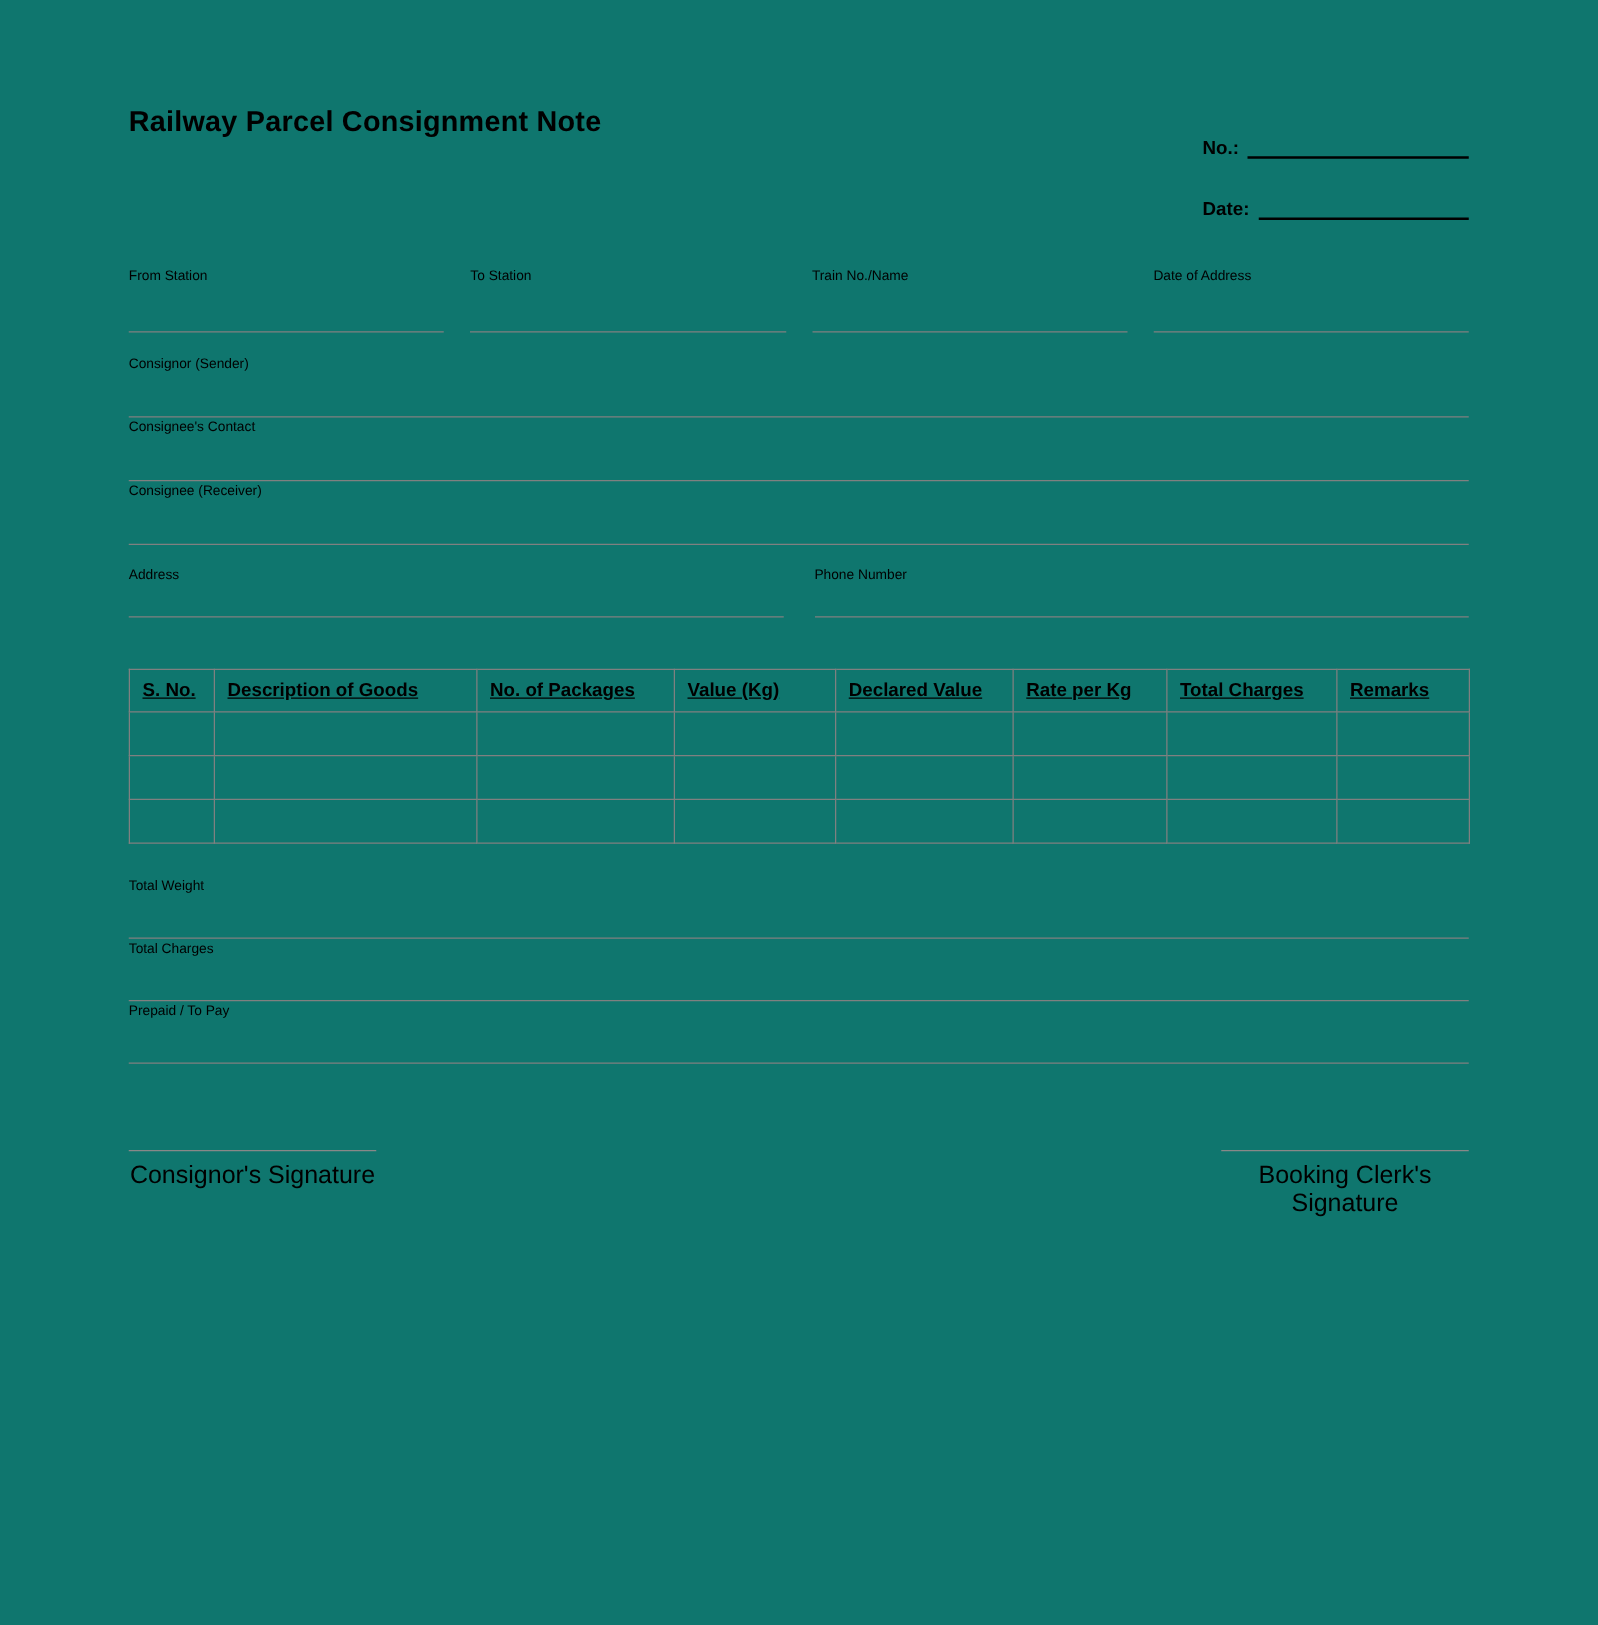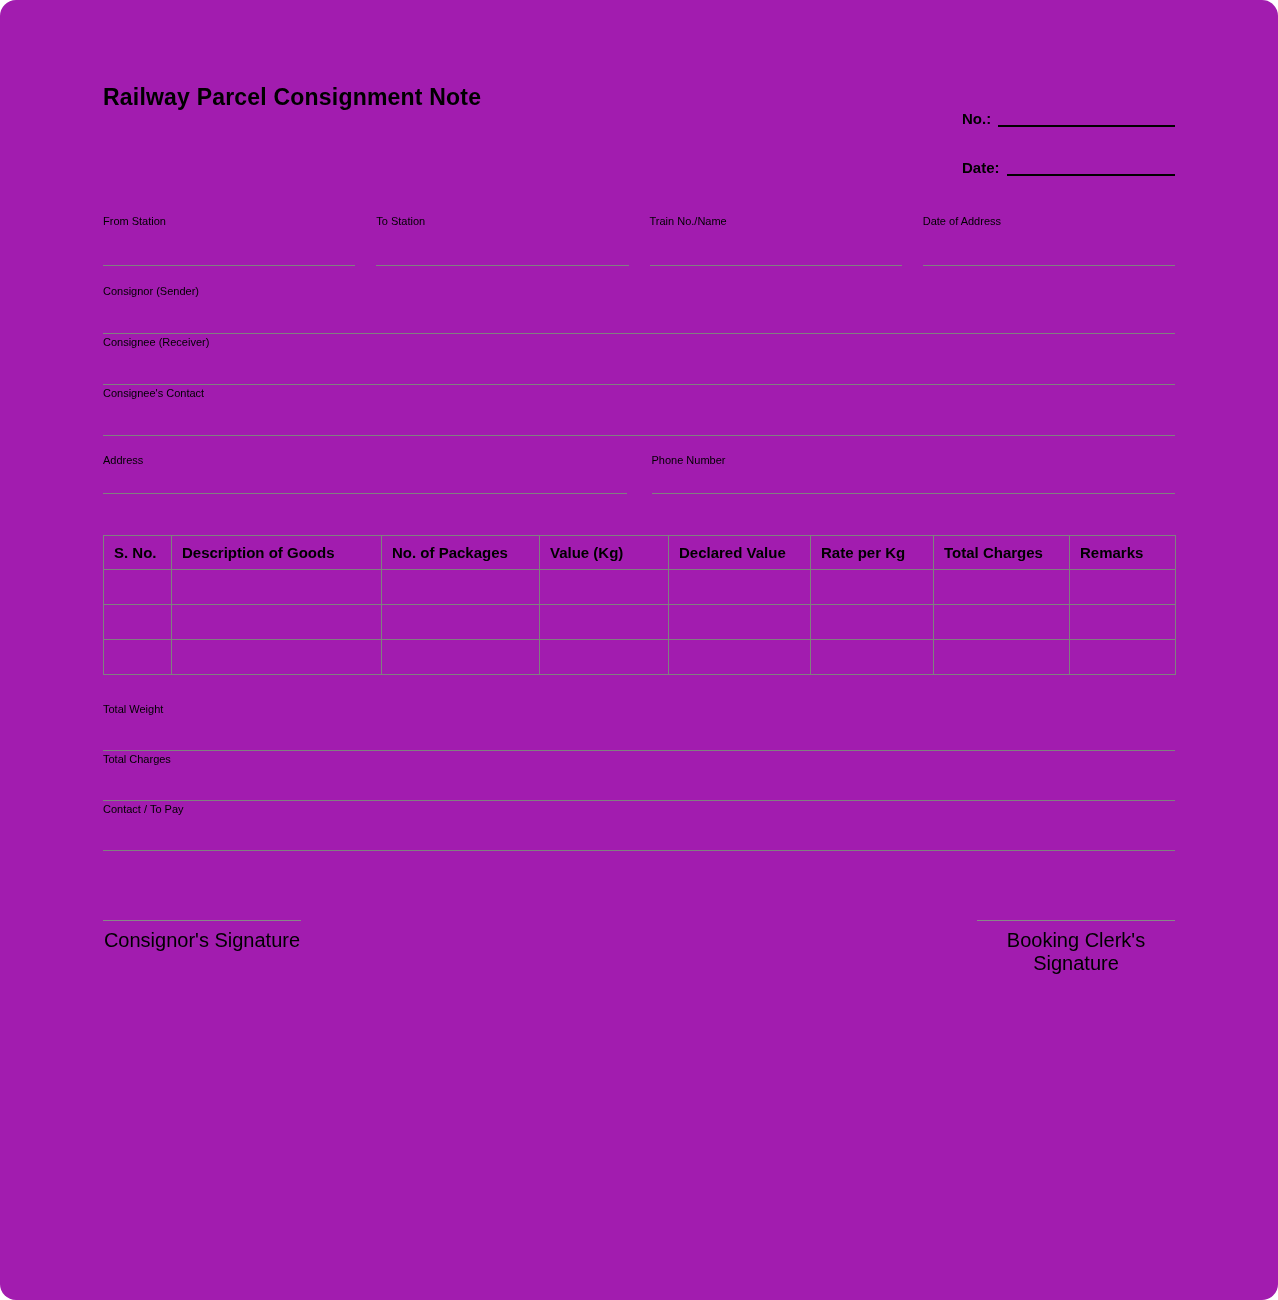--- a/index.html
+++ b/index.html
@@ -4,27 +4,26 @@
 <style>
   html, body {
     margin: 0;
     padding: 0;
     background: #ffffff;
   }
   .page {
     position: relative;
     width: 1278px;
     height: 1300px;
-    background: #a21caf;
+    background: #0f766e;
     font-family: "Liberation Sans", sans-serif;
     color: #000000;
     box-sizing: border-box;
     padding: 0 103px;
     overflow: hidden;
-    border-radius: 16px;
   }
   
   .header-row {
     display: flex;
     justify-content: space-between;
     align-items: flex-start;
     padding-top: 78px;
   }
   .title {
     margin: 0;
@@ -74,20 +73,21 @@
   .row1 .field-line { margin-top: 35px; }
   .row2 .field-line { margin-top: 33px; }
   .row3 .field-line { margin-top: 24px; }
   .totals-row .field-line { margin-top: 32px; }
   
   .goods-table {
     width: 100%;
     margin-top: 41px;
     border-collapse: collapse;
     table-layout: fixed;
+    text-decoration: underline;
   }
   .goods-table th, .goods-table td {
     border: 1px solid #808080;
   }
   .goods-table th {
     font-size: 15px;
     font-weight: bold;
     text-align: left;
     padding: 8px 10px;
     white-space: nowrap;
@@ -152,25 +152,25 @@
       <div class="field-line"></div>
     </div>
   </div>
 
   <div class="grid cols3 row2">
     <div class="field">
       <div class="field-label">Consignor (Sender)</div>
       <div class="field-line"></div>
     </div>
     <div class="field">
+      <div class="field-label">Consignee's Contact</div>
+      <div class="field-line"></div>
+    </div>
+    <div class="field">
       <div class="field-label">Consignee (Receiver)</div>
-      <div class="field-line"></div>
-    </div>
-    <div class="field">
-      <div class="field-label">Consignee's Contact</div>
       <div class="field-line"></div>
     </div>
   </div>
 
   <div class="grid cols2 row3">
     <div class="field">
       <div class="field-label">Address</div>
       <div class="field-line"></div>
     </div>
     <div class="field">
@@ -239,21 +239,21 @@
   <div class="grid cols3 totals-row">
     <div class="field">
       <div class="field-label">Total Weight</div>
       <div class="field-line"></div>
     </div>
     <div class="field">
       <div class="field-label">Total Charges</div>
       <div class="field-line"></div>
     </div>
     <div class="field">
-      <div class="field-label">Contact / To Pay</div>
+      <div class="field-label">Prepaid / To Pay</div>
       <div class="field-line"></div>
     </div>
   </div>
 
   <div class="sig-row">
     <div class="sig-block">
       <div class="sig-line"></div>
       <div class="sig-label">Consignor's Signature</div>
     </div>
     <div class="sig-block">

